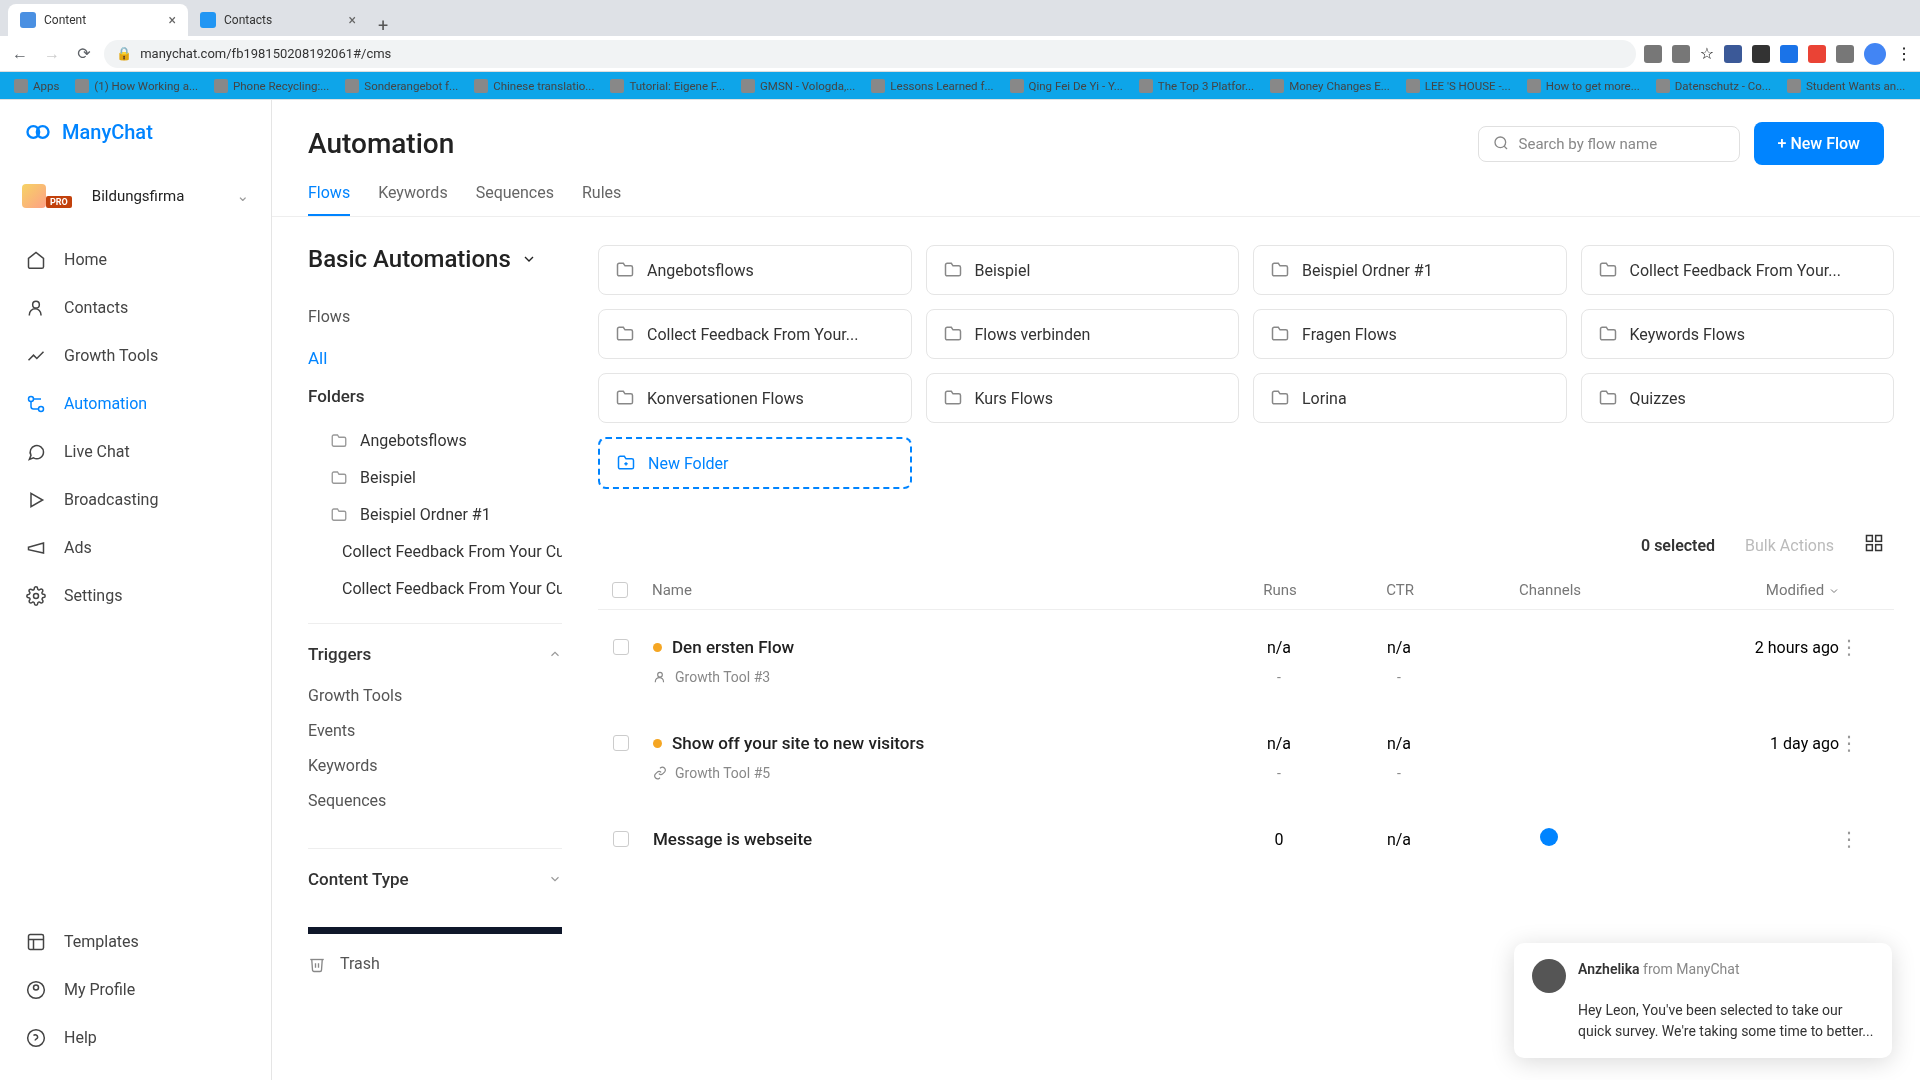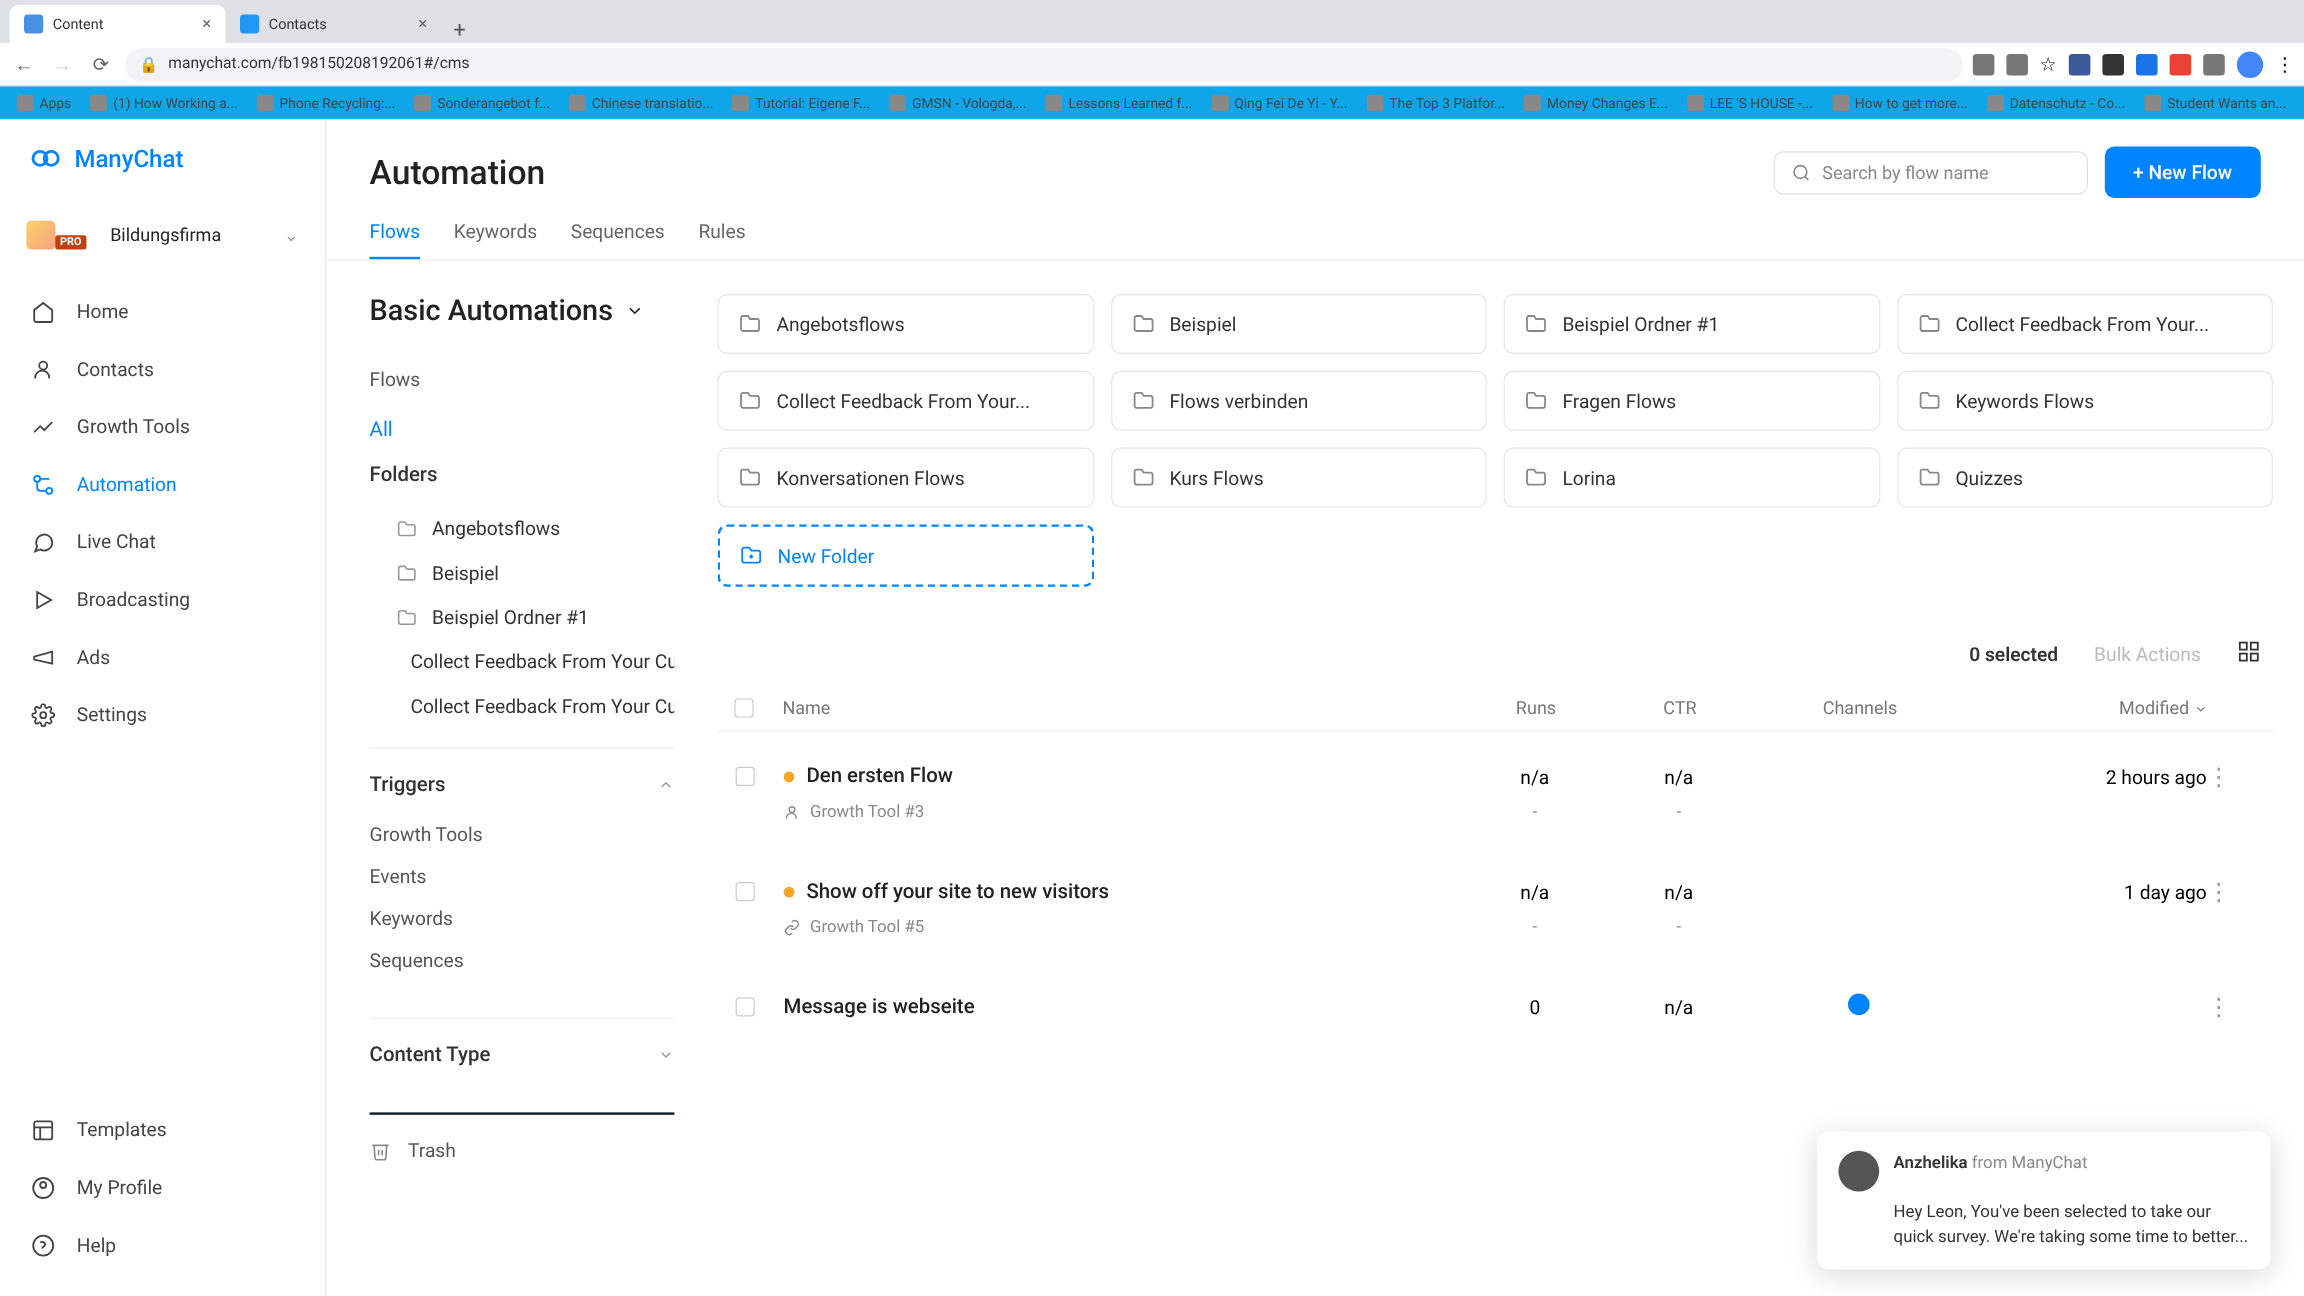--- a/index.html
+++ b/index.html
@@ -35,38 +35,38 @@
 .chev { margin-left: auto; color: #999; }
 .nav { padding-top: 14px; }
 .nav-item { display: flex; align-items: flex-start; gap: 18px; padding: 14px 26px; font-size: 16px; color: #444; cursor: pointer; }
 .nav-item.active { color: #0084ff; }
 .nav-item svg { flex-shrink: 0; }
 .nav-bottom { margin-top: auto; padding-bottom: 18px; }
 
 .main { flex: 1; overflow: hidden; display: flex; flex-direction: column; }
 .hdr { display: flex; align-items: center; padding: 22px 36px 0; gap: 14px; }
 .hdr h1 { font-size: 28px; font-weight: 500; color: #222; }
-.search-box { margin-left: auto; display: flex; align-items: center; border: 1px solid #e0e0e0; border-radius: 8px; padding: 8px 14px; width: 262px; color: #888; font-size: 15px; gap: 10px; }
+.search-box { margin-left: auto; display: flex; border: 1px solid #e0e0e0; border-radius: 8px; padding: 8px 14px; width: 262px; color: #888; font-size: 15px; gap: 10px; }
 .new-flow-btn { background: #0084ff; color: #fff; border-radius: 8px; padding: 12px 24px; font-size: 16px; font-weight: 500; }
 
 .tabs { display: flex; gap: 28px; padding: 18px 36px 0; border-bottom: 1px solid #eee; }
 .tab-item { padding-bottom: 12px; font-size: 16px; color: #666; cursor: pointer; }
 .tab-item.active { color: #0084ff; border-bottom: 2px solid #0084ff; }
 
 .content { flex: 1; display: flex; overflow: hidden; }
 .filter-col { width: 318px; padding: 28px 28px 0 36px; }
 .filter-col h2 { font-size: 24px; font-weight: 500; color: #222; display: flex; align-items: center; gap: 10px; margin-bottom: 34px; }
 .breadcrumb { font-size: 16px; color: #555; margin-bottom: 22px; }
 .filter-link { font-size: 17px; color: #0084ff; margin-bottom: 18px; display: block; }
 .filter-hdr { font-size: 17px; font-weight: 500; color: #333; margin-bottom: 16px; }
 .folder-item { display: flex; align-items: center; gap: 12px; padding: 9px 0 9px 22px; font-size: 16px; color: #333; white-space: nowrap; overflow: hidden; }
 .section { border-top: 1px solid #eee; padding: 20px 0 14px; margin-top: 16px; }
 .sec-hdr { display: flex; justify-content: space-between; align-items: center; font-size: 17px; font-weight: 500; color: #333; margin-bottom: 14px; }
 .sec-item { padding: 8px 0; font-size: 16px; color: #555; }
-.trash { display: flex; align-items: center; gap: 14px; padding: 10px 0; font-size: 16px; color: #555; border-top: 2px solid #0f172a; margin-top: 10px; padding-top: 20px; }
+.trash { display: flex; align-items: center; gap: 14px; padding: 10px 0; font-size: 16px; color: #555; border-top: 7px solid #0f172a; margin-top: 10px; padding-top: 20px; }
 
 .flow-area { flex: 1; padding: 28px 26px 0 8px; overflow-y: auto; }
 .folder-grid { display: grid; grid-template-columns: repeat(4, 1fr); gap: 14px; margin-bottom: 30px; }
 .folder-card { border: 1px solid #e5e5e5; border-radius: 8px; padding: 14px 16px; display: flex; align-items: center; gap: 12px; font-size: 16px; color: #333; white-space: nowrap; overflow: hidden; text-overflow: ellipsis; }
 .folder-card.new { border: 2px dashed #0084ff; color: #0084ff; }
 .folder-card.new svg { color: #0084ff; }
 .folder-card svg { color: #888; flex-shrink: 0; }
 
 .toolbar { display: flex; justify-content: flex-end; align-items: center; gap: 30px; padding: 14px 10px; font-size: 16px; }
 .sel-count { font-weight: 600; color: #333; }

